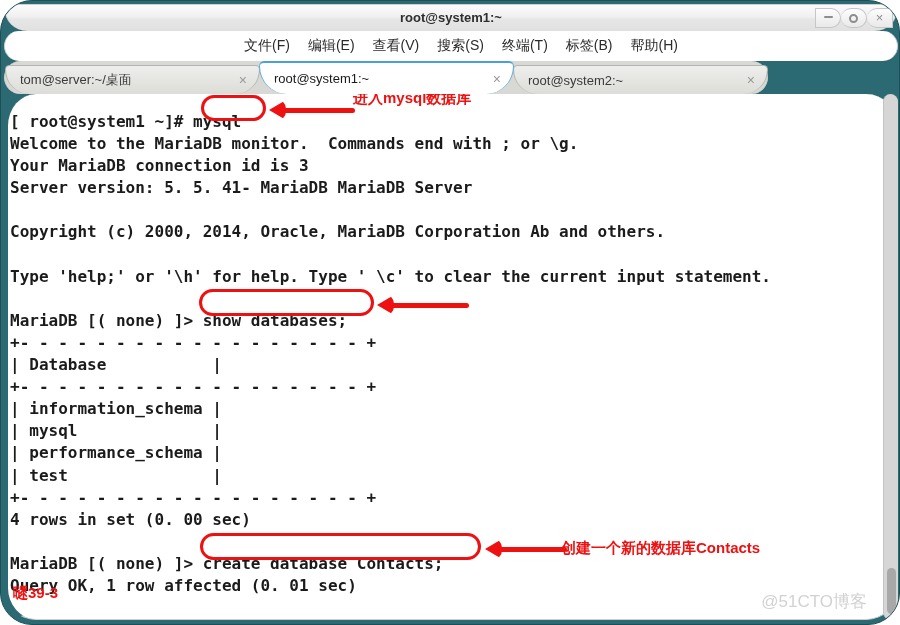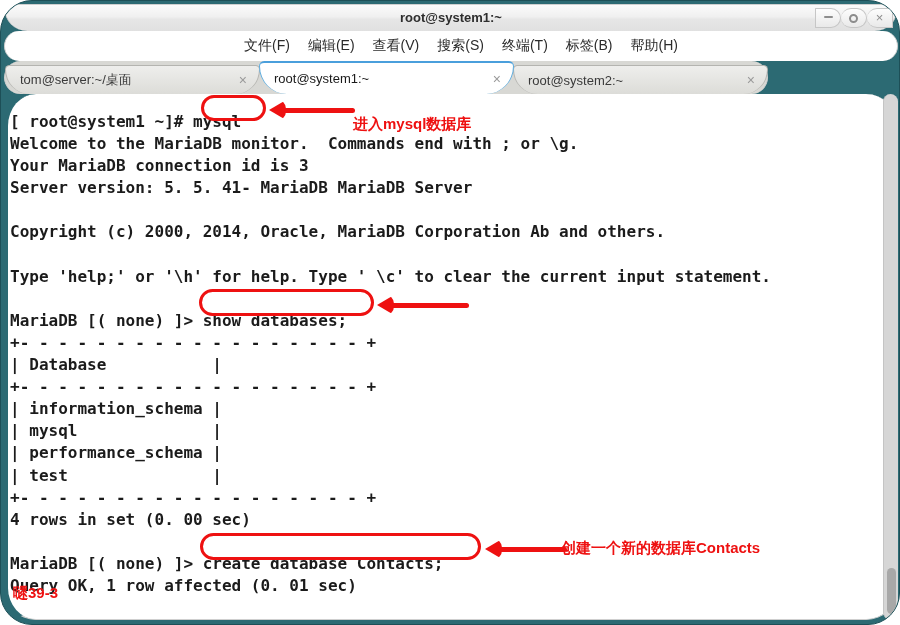--- a/index.html
+++ b/index.html
@@ -282,32 +282,33 @@
 | performance_schema |
 | test               |
 +- - - - - - - - - - - - - - - - - - +
 4 rows in set (0. 00 sec)
 
 MariaDB [( none) ]&gt; create database Contacts;
 Query OK, 1 row affected (0. 01 sec)
 
 MariaDB [( none) ]&gt; </pre>
 
+    <div id="watermark">@51CTO博客</div>
   </div>
 
   <div id="scrollbar-track">
     <div id="scrollbar-thumb"></div>
   </div>
 
   <div class="hl-box" style="left:200px; top:94px; width:65px; height:26px;"></div>
   <div class="arrow" style="left:268px; top:107px; width:86px;">
     <div class="head"></div>
     <div class="shaft" style="width:74px;"></div>
   </div>
-  <div class="anno-text" style="left:352px; top:114px;">进入mysql数据库</div>
+  <div class="anno-text" style="left:352px; top:88px;">进入mysql数据库</div>
 
   <div class="hl-box" style="left:198px; top:288px; width:175px; height:27px;"></div>
   <div class="arrow" style="left:376px; top:302px; width:92px;">
     <div class="head"></div>
     <div class="shaft" style="width:80px;"></div>
   </div>
 
   <div class="hl-box" style="left:199px; top:532px; width:281px; height:27px;"></div>
   <div class="arrow" style="left:484px; top:546px; width:82px;">
     <div class="head"></div>

